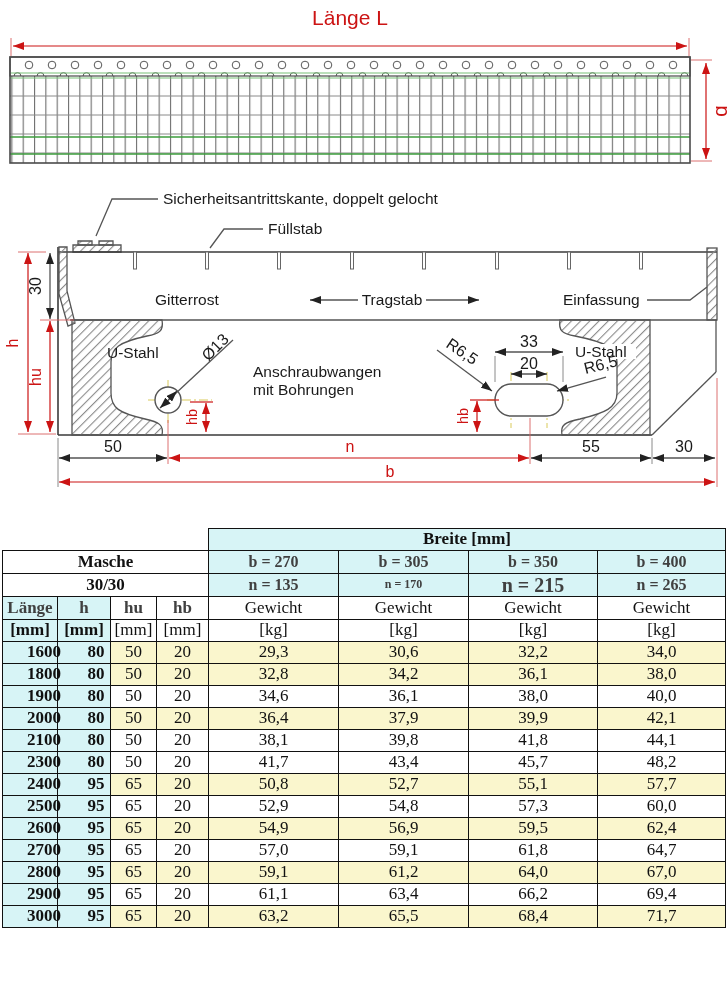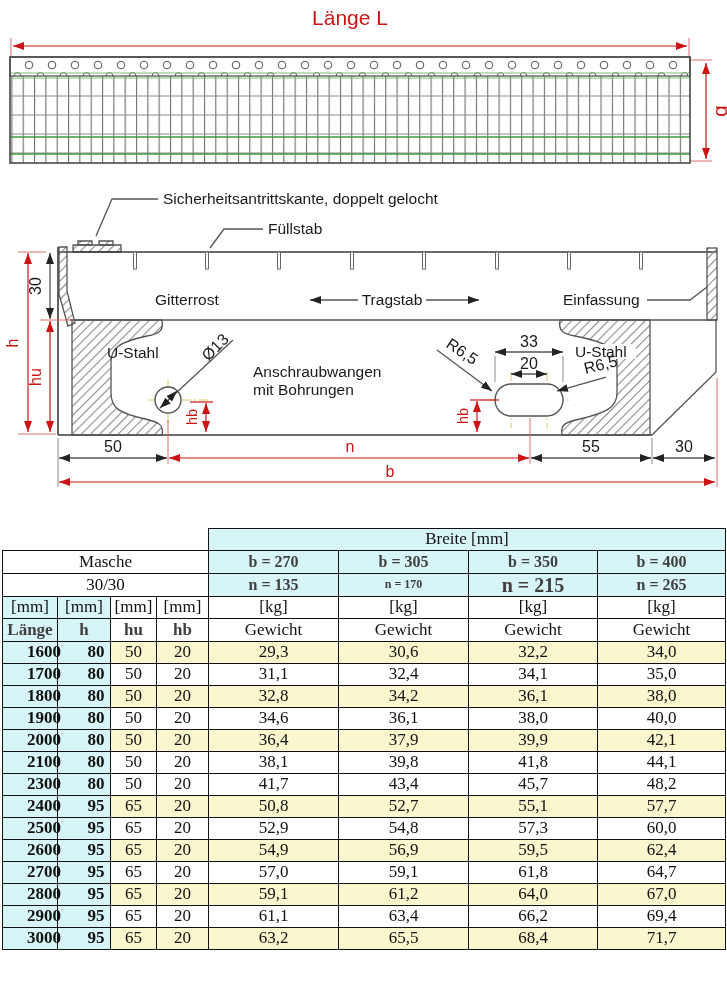--- a/index.html
+++ b/index.html
@@ -20,21 +20,21 @@
   .hatched{fill:url(#hatch);stroke:#555;stroke-width:1.3;}
 
   
   table{position:absolute;top:528px;left:2px;width:723px;border-collapse:collapse;
         table-layout:fixed;font-family:"Liberation Serif","DejaVu Serif",serif;
         font-size:17px;color:#111;}
   td{border:1.5px solid #111;text-align:center;vertical-align:middle;padding:0;
      height:21px;line-height:1.1;}
   td.blank{border:none;background:#fff;}
   .cyan{background:#d7f4f6;}
-  .bold{font-weight:normal;}
+  .bold{font-weight:bold;}
   .redb{color:#404040;font-weight:bold;}
   .c-fix{background:#d7f4f6;font-weight:bold;padding-left:24px;}
   tr.alt td.c-val{background:#faf6cd;}
   td.c-val{background:#fff;}
 </style>
 </head>
 <body>
 
 <div class="page">
 
@@ -216,62 +216,52 @@
       <td class="cyan redb" style="font-size:16px">b = 350</td>
       <td class="cyan redb" style="font-size:16px">b = 400</td>
     </tr>
     <tr style="height:19px">
       <td colspan="4" class="bold">30/30</td>
       <td class="cyan redb" style="font-size:16px">n = 135</td>
       <td class="cyan redb" style="font-size:12px">n = 170</td>
       <td class="cyan redb" style="font-size:20px">n = 215</td>
       <td class="cyan redb" style="font-size:16px">n = 265</td>
     </tr>
+    <tr style="height:23px">
+      <td class="cyan redb">Länge</td>
+      <td class="cyan redb">h</td>
+      <td class="redb">hu</td>
+      <td class="redb">hb</td>
+      <td>Gewicht</td>
+      <td>Gewicht</td>
+      <td>Gewicht</td>
+      <td>Gewicht</td>
+    </tr>
     <tr style="height:22px">
       <td class="cyan bold">[mm]</td>
       <td class="cyan bold">[mm]</td>
       <td>[mm]</td>
       <td>[mm]</td>
       <td>[kg]</td>
       <td>[kg]</td>
       <td>[kg]</td>
       <td>[kg]</td>
     </tr>
-    <tr style="height:23px">
-      <td class="cyan redb">Länge</td>
-      <td class="cyan redb">h</td>
-      <td class="redb">hu</td>
-      <td class="redb">hb</td>
-      <td>Gewicht</td>
-      <td>Gewicht</td>
-      <td>Gewicht</td>
-      <td>Gewicht</td>
-    </tr>
   </tbody>
   <tbody>
         <tr class="alt">
           <td class="c-fix">1600</td>
           <td class="c-fix">80</td>
           <td class="c-val">50</td>
           <td class="c-val">20</td>
           <td class="c-val">29,3</td>
           <td class="c-val">30,6</td>
           <td class="c-val">32,2</td>
           <td class="c-val">34,0</td>
         </tr>
-        <tr>
-          <td class="c-fix">1700</td>
-          <td class="c-fix">80</td>
-          <td class="c-val">50</td>
-          <td class="c-val">20</td>
-          <td class="c-val">31,1</td>
-          <td class="c-val">32,4</td>
-          <td class="c-val">34,1</td>
-          <td class="c-val">35,0</td>
-        </tr>
         <tr class="alt">
           <td class="c-fix">1800</td>
           <td class="c-fix">80</td>
           <td class="c-val">50</td>
           <td class="c-val">20</td>
           <td class="c-val">32,8</td>
           <td class="c-val">34,2</td>
           <td class="c-val">36,1</td>
           <td class="c-val">38,0</td>
         </tr>

